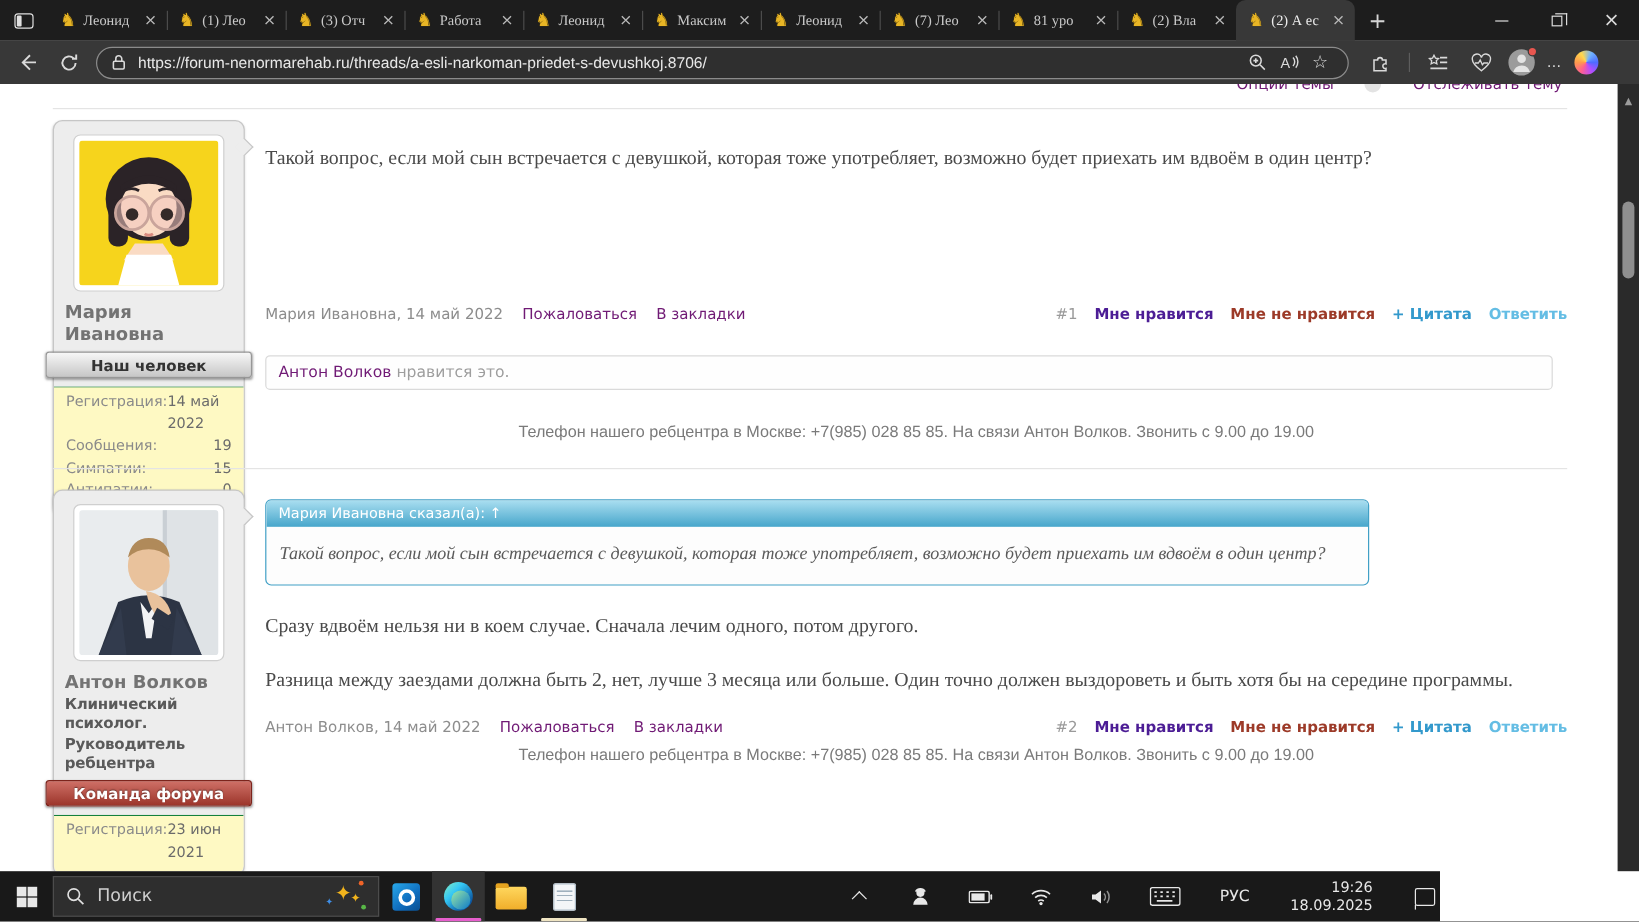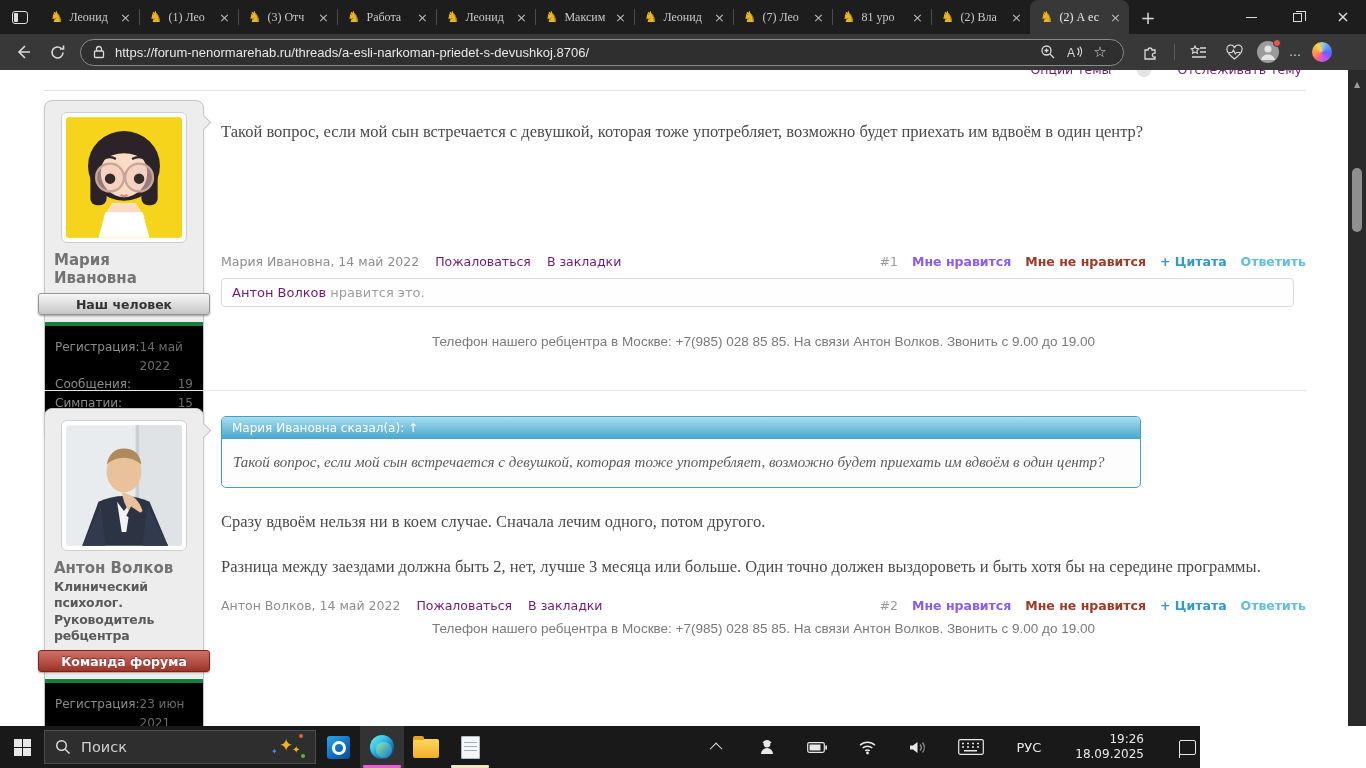--- a/index.html
+++ b/index.html
@@ -70,40 +70,40 @@
   .avatar-frame { margin:11px auto 0; width:126px; height:131px; background:#fff; border:1px solid #cfcfcf;
                   border-radius:6px; padding:4px; }
   .avatar-frame svg { width:116px; height:121px; border-radius:3px; display:block; }
   .uname { padding:8px 9px 0; font-size:15px; font-weight:bold; color:#737373; }
   .utitle { padding:2px 9px 0; font-size:12.5px; font-weight:bold; color:#5a5a5a; line-height:1.3; letter-spacing:-0.2px; }
   .ribbon { position:relative; margin:6px -7px 0; padding:2.5px 0; text-align:center;
             font-size:12.5px; font-weight:bold; color:#333; border:1px solid #979797; border-radius:3px;
             background:linear-gradient(#f7f7f7,#c6c6c6); box-shadow:0 1px 2px rgba(0,0,0,.35); }
   .ribbon.red { color:#fff; border-color:#7c241c; background:linear-gradient(#cf7067,#9c352b);
                 text-shadow:0 -1px 1px rgba(0,0,0,.45); }
-  .stats-box { margin:7px 0 0; background:#000000; border-top:4px solid #15803d; border-radius:0 0 8px 8px;
-               padding:12px 10px 10px; }
+  .stats-box { margin:7px 0 0; background:#fef9c3; border-top:1px solid #15803d; border-radius:0 0 8px 8px;
+               padding:2px 10px 10px; }
   .stat-row { display:flex; justify-content:space-between; font-size:12px; line-height:18.5px; }
   .stat-label { color:#8a8a8a; }
   .stat-value { color:#6b6b6b; }
 
   
   .message { position:absolute; left:221px; width:1085px; }
   .post-body { font-size:16.5px; line-height:27px; color:#4a4a4a; }
   .post-body p { margin:0 0 18px; }
   .post-footer { display:flex; align-items:baseline; font-size:12.5px; }
   .pf-meta { color:#8d8d8d; }
   .pf-link { margin-left:16px; }
   .pf-right { margin-left:auto; display:flex; gap:14px; align-items:baseline; }
   .pf-num { color:#9a9a9a; }
-  .pf-like { color:#8b5cf6; text-decoration:none; font-weight:bold; }
+  .pf-like { color:#4c1d95; text-decoration:none; font-weight:bold; }
   .pf-dislike { color:#9c3a28; text-decoration:none; font-weight:bold; }
   .pf-quote { color:#3399cc; text-decoration:none; font-weight:bold; }
   .pf-reply { color:#64bde4; text-decoration:none; font-weight:bold; }
-  .like-box { margin-top:9px; width:1073px; border:1px solid #dadada; border-radius:4px; background:#fefefe;
+  .like-box { margin-top:27px; width:1073px; border:1px solid #dadada; border-radius:4px; background:#fefefe;
               padding:6px 10px; font-size:13px; color:#9e9e9e; }
   .signature { text-align:center; font-size:13.5px; color:#7a7a7a; font-family:"Liberation Sans",sans-serif; }
 
   .quote-block { width:920px; border:1px solid #41a0c6; border-radius:5px; overflow:hidden; background:#fdfdfd; }
   .quote-header { background:linear-gradient(#a9def0,#47a6cb); color:#fff; font-size:12px; padding:4px 10px; }
   .quote-body { padding:13px 11px; font-style:italic; font-size:15px; color:#5a5a5a; line-height:1.45; }
 
   
   .scrollbar { position:absolute; top:70px; right:0; width:18px; height:656px; background:#2a2a2a; }
   .sb-up { position:absolute; top:10px; left:0; width:18px; text-align:center; color:#9d9d9d; font-size:8px; }

